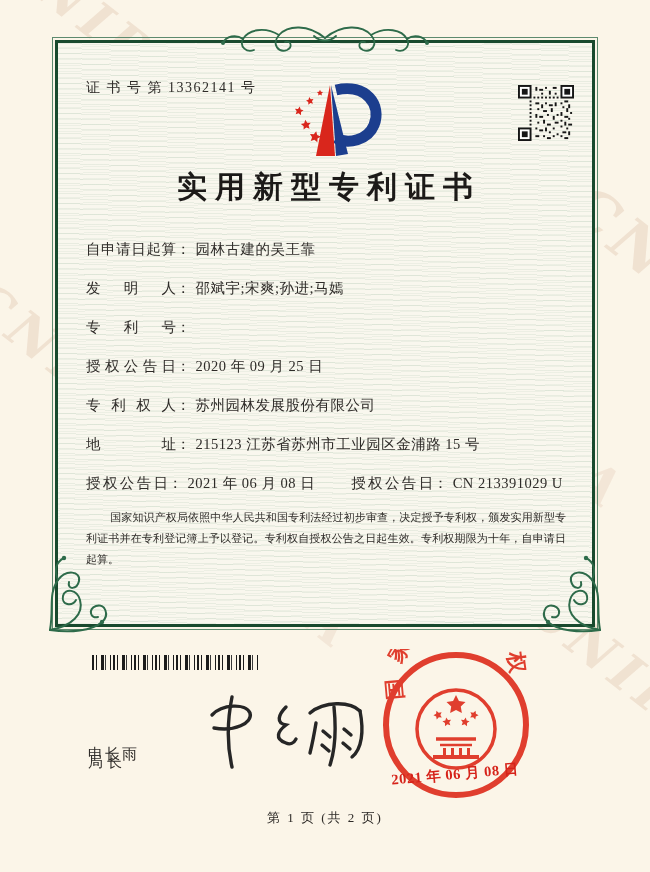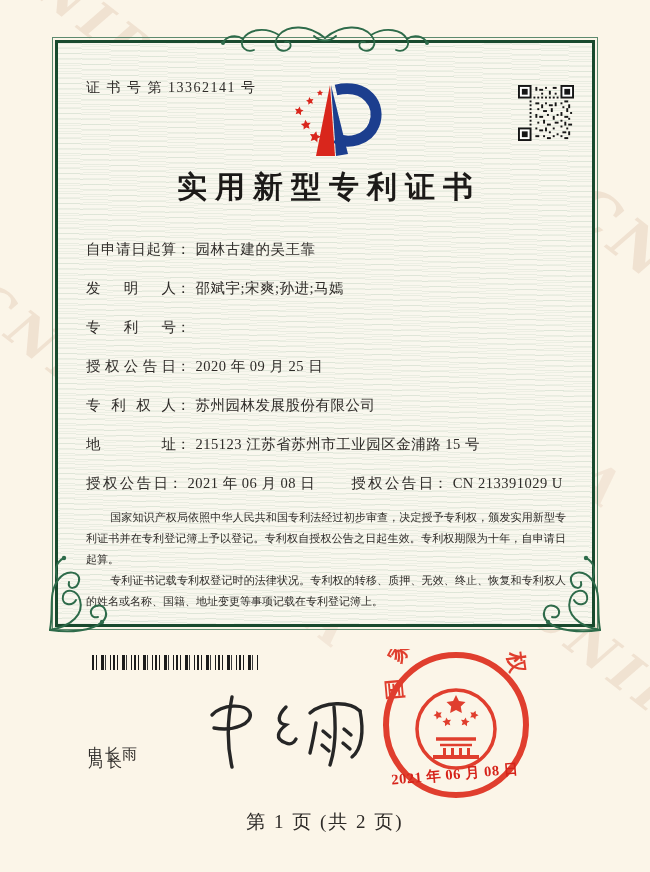--- a/index.html
+++ b/index.html
@@ -93,21 +93,21 @@
   .signature path { stroke:#262626; stroke-width:3.4; fill:none; stroke-linecap:round; }
 
   
   .seal { position:absolute; left:322px; top:606px; width:152px; height:152px; opacity:0.93; }
   .seal-date {
     position:absolute; left:318px; top:722px; width:158px;
     text-align:center; color:#d6231a; font-size:14.5px; font-weight:bold;
     transform:rotate(-5deg); letter-spacing:0.5px; z-index:5;
   }
 
-  .footer { position:absolute; left:0; top:766px; width:100%; text-align:center; font-size:19px; letter-spacing:2px; }
+  .footer { position:absolute; left:0; top:766px; width:100%; text-align:center; font-size:13px; letter-spacing:2px; }
 
   svg { display:block; }
 </style>
 </head>
 <body>
 
 <svg width="0" height="0" style="position:absolute" aria-hidden="true">
   <defs>
     <path id="star" d="M0,-1 L0.294,-0.405 0.951,-0.309 0.476,0.155 0.588,0.809 0,0.5 -0.588,0.809 -0.476,0.155 -0.951,-0.309 -0.294,-0.405 Z"></path>
   </defs>
@@ -300,21 +300,20 @@
           <span class="grant-pair">
             <span class="flabel">授权公告日</span>
               <span class="fcolon">：</span>
               <span class="fvalue">CN 213391029 U</span>
           </span>
         </div>
       </div>
 
       <div class="paras">
         <p>国家知识产权局依照中华人民共和国专利法经过初步审查，决定授予专利权，颁发实用新型专利证书并在专利登记簿上予以登记。专利权自授权公告之日起生效。专利权期限为十年，自申请日起算。</p>
-        <p>专利证书记载专利权登记时的法律状况。专利权的转移、质押、无效、终止、恢复和专利权人的姓名或名称、国籍、地址变更等事项记载在专利登记簿上。</p>
       </div>
 
       <div class="barcode"></div>
 
       <div class="signer-title">局长</div>
       <div class="signer-name">申长雨</div>
 
       <svg class="signature" viewBox="0 0 185 95">
         <path d="M34,14 C30,34 28,58 34,84"></path>
         <path d="M14,32 C24,21 48,20 52,30 C55,40 36,49 16,45"></path>

